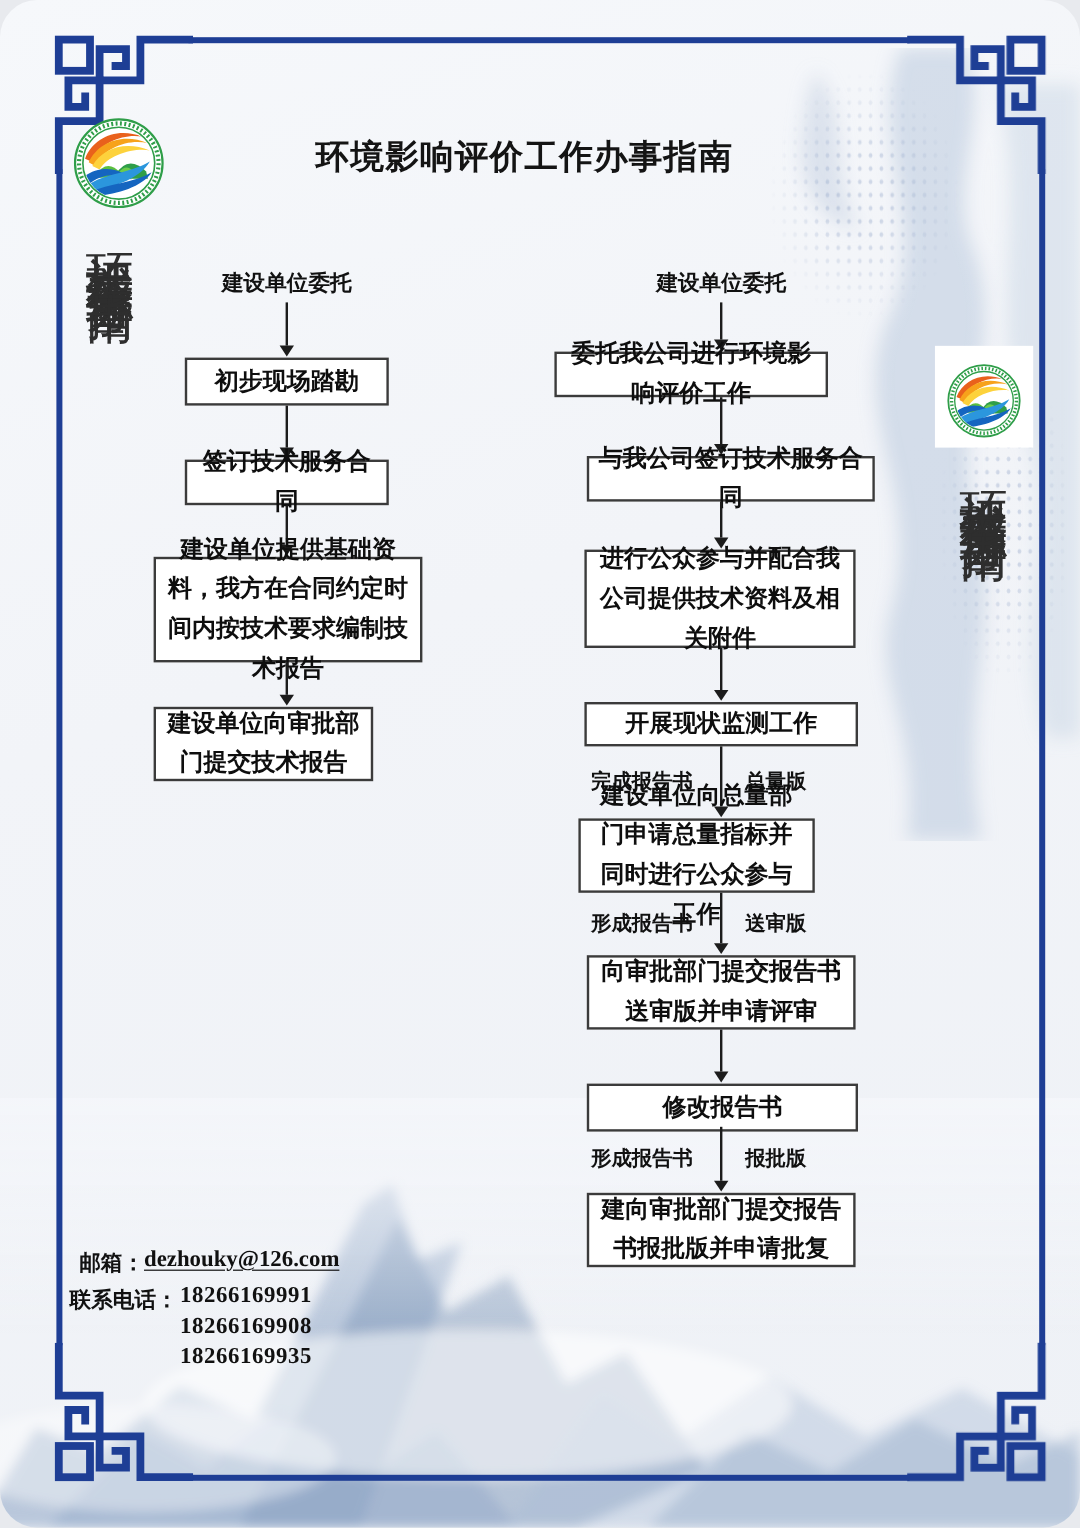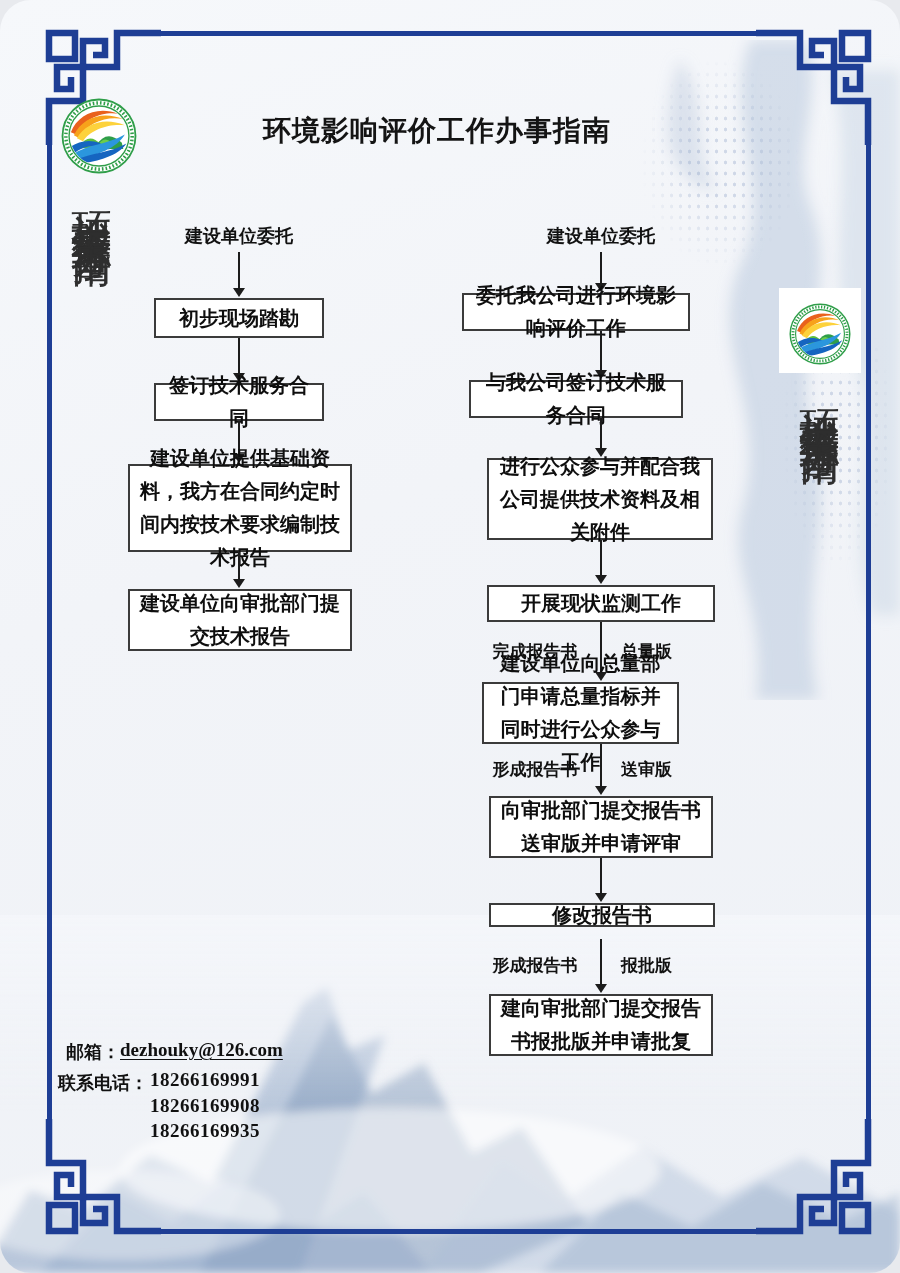--- a/index.html
+++ b/index.html
@@ -167,46 +167,46 @@
 
   <div>
     <div class="start-label" style="left:239px;top:224px">建设单位委托</div>
     <div class="arrow" style="left:238px;top:252px;height:36px"></div>
     <div class="fbox" style="left:154px;top:298px;width:170px;height:40px">初步现场踏勘</div>
     <div class="arrow" style="left:238px;top:338px;height:35px"></div>
     <div class="fbox" style="left:154px;top:383px;width:170px;height:38px">签订技术服务合同</div>
     <div class="arrow" style="left:238px;top:421px;height:33px"></div>
     <div class="fbox" style="left:128px;top:464px;width:224px;height:88px">建设单位提供基础资料，我方在合同约定时间内按技术要求编制技术报告</div>
     <div class="arrow" style="left:238px;top:552px;height:27px"></div>
-    <div class="fbox" style="left:128px;top:589px;width:224px;height:62px">建设单位向审批部门提交技术报告</div>
+    <div class="fbox" style="left:128px;top:589px;width:183px;height:62px">建设单位向审批部门提交技术报告</div>
   </div>
 
   <div>
     <div class="start-label" style="left:601px;top:224px">建设单位委托</div>
     <div class="arrow" style="left:600px;top:252px;height:31px"></div>
     <div class="fbox" style="left:462px;top:293px;width:228px;height:38px">委托我公司进行环境影响评价工作</div>
     <div class="arrow" style="left:600px;top:331px;height:39px"></div>
-    <div class="fbox" style="left:469px;top:380px;width:214px;height:38px">与我公司签订技术服务合同</div>
+    <div class="fbox" style="left:489px;top:380px;width:240px;height:38px">与我公司签订技术服务合同</div>
     <div class="arrow" style="left:600px;top:418px;height:30px"></div>
     <div class="fbox" style="left:487px;top:458px;width:226px;height:82px">进行公众参与并配合我公司提供技术资料及相关附件</div>
     <div class="arrow" style="left:600px;top:540px;height:35px"></div>
     <div class="fbox" style="left:487px;top:585px;width:228px;height:37px">开展现状监测工作</div>
 
     <div class="arrow" style="left:600px;top:622px;height:50px"></div>
     <div class="alabel ra" style="left:478px;top:640px;width:114px">完成报告书</div>
     <div class="alabel" style="left:621px;top:640px">总量版</div>
     <div class="fbox" style="left:482px;top:682px;width:197px;height:62px">建设单位向总量部门申请总量指标并同时进行公众参与工作</div>
 
     <div class="arrow" style="left:600px;top:744px;height:42px"></div>
     <div class="alabel ra" style="left:478px;top:758px;width:114px">形成报告书</div>
     <div class="alabel" style="left:621px;top:758px">送审版</div>
     <div class="fbox" style="left:489px;top:796px;width:224px;height:62px">向审批部门提交报告书送审版并申请评审</div>
 
     <div class="arrow" style="left:600px;top:858px;height:35px"></div>
-    <div class="fbox" style="left:489px;top:903px;width:226px;height:24px">修改报告书</div>
+    <div class="fbox" style="left:489px;top:903px;width:226px;height:40px">修改报告书</div>
 
     <div class="arrow" style="left:600px;top:939px;height:45px"></div>
     <div class="alabel ra" style="left:478px;top:954px;width:114px">形成报告书</div>
     <div class="alabel" style="left:621px;top:954px">报批版</div>
     <div class="fbox" style="left:489px;top:994px;width:224px;height:62px">建向审批部门提交报告书报批版并申请批复</div>
   </div>
 
   <div>
     <span class="clabel" style="left:66px;top:1040px">邮箱：</span>
     <span class="email-link" style="left:120px;top:1039px">dezhouky@126.com</span>

